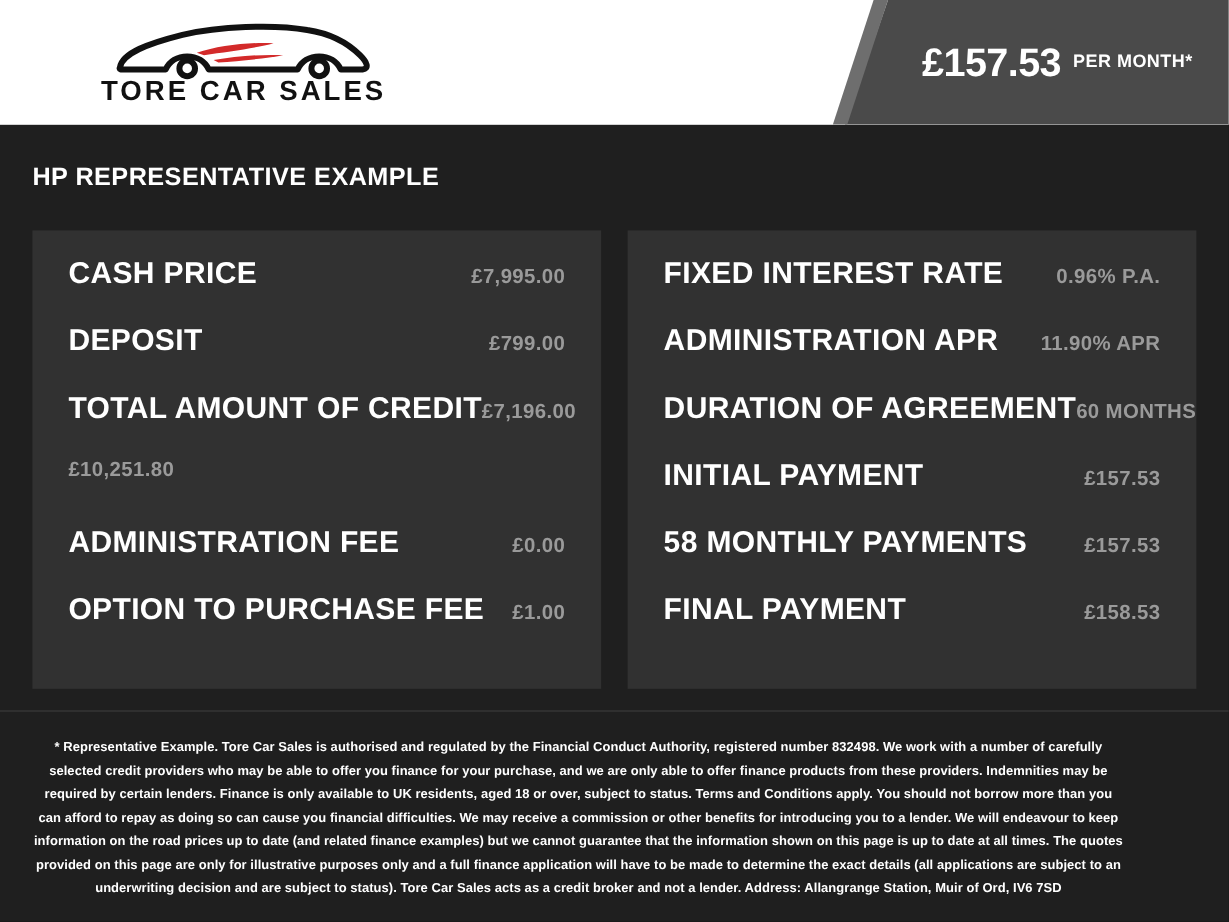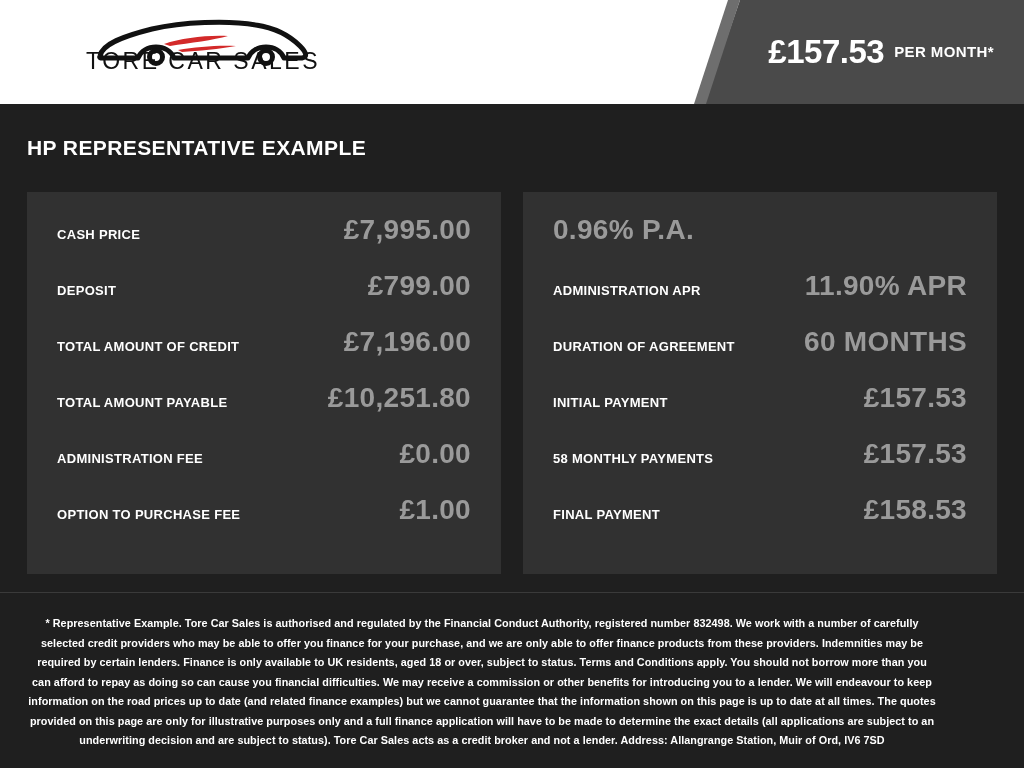--- a/index.html
+++ b/index.html
@@ -70,25 +70,25 @@
     position: absolute;
     left: 78px;
     top: 16px;
     width: 250px;
     height: 74px;
   }
   .logo svg { display: block; }
   .logo-text {
     position: absolute;
     left: 0;
-    top: 32px;
+    top: 46px;
     width: 250px;
     text-align: center;
     font-size: 23px;
-    font-weight: normal;
+    font-weight: bold;
     letter-spacing: 2.5px;
     color: #111111;
     font-family: "Liberation Sans", sans-serif;
   }
 
   
   .section-title {
     position: absolute;
     left: 27px;
     top: 136px;
@@ -112,28 +112,28 @@
     width: 474px;
     padding: 22px 30px 24px 30px;
   }
   .row {
     display: flex;
     align-items: baseline;
     justify-content: space-between;
     height: 56px;
   }
   .row-label {
-    font-size: 13px;
+    font-size: 25px;
     font-weight: bold;
     color: #ffffff;
     letter-spacing: 0.3px;
     white-space: nowrap;
   }
   .row-value {
-    font-size: 28px;
+    font-size: 17px;
     font-weight: bold;
     color: #9a9a9a;
     letter-spacing: 0.3px;
     white-space: nowrap;
   }
 
   
   .disclaimer-sep {
     position: absolute;
     left: 0;
@@ -192,35 +192,35 @@
       </div>
       <div class="row">
         <span class="row-label">DEPOSIT</span>
         <span class="row-value">£799.00</span>
       </div>
       <div class="row">
         <span class="row-label">TOTAL AMOUNT OF CREDIT</span>
         <span class="row-value">£7,196.00</span>
       </div>
       <div class="row">
-        <span class="row-label">TOTAL AMOUNT PAYABLE</span>
         <span class="row-value">£10,251.80</span>
       </div>
       <div class="row">
         <span class="row-label">ADMINISTRATION FEE</span>
         <span class="row-value">£0.00</span>
       </div>
       <div class="row">
         <span class="row-label">OPTION TO PURCHASE FEE</span>
         <span class="row-value">£1.00</span>
       </div>
     </div>
 
     <div class="panel">
       <div class="row">
+        <span class="row-label">FIXED INTEREST RATE</span>
         <span class="row-value">0.96% P.A.</span>
       </div>
       <div class="row">
         <span class="row-label">ADMINISTRATION APR</span>
         <span class="row-value">11.90% APR</span>
       </div>
       <div class="row">
         <span class="row-label">DURATION OF AGREEMENT</span>
         <span class="row-value">60 MONTHS</span>
       </div>

